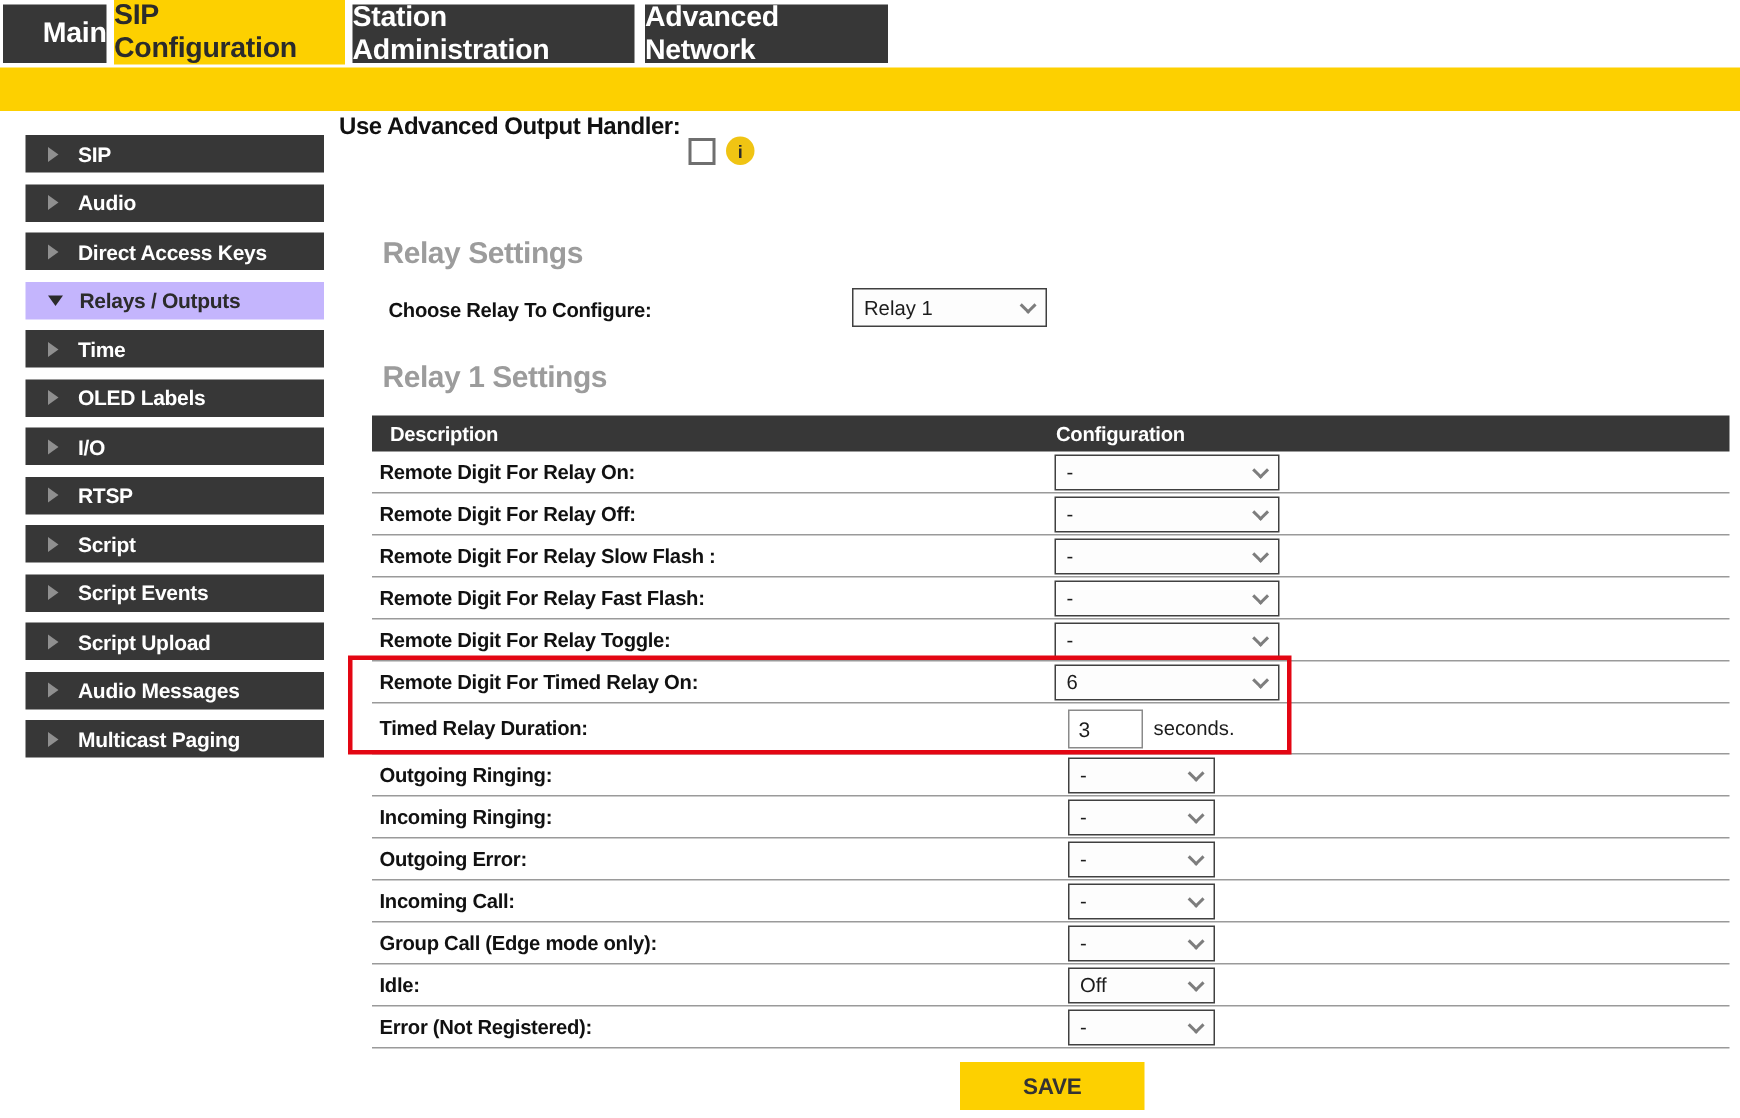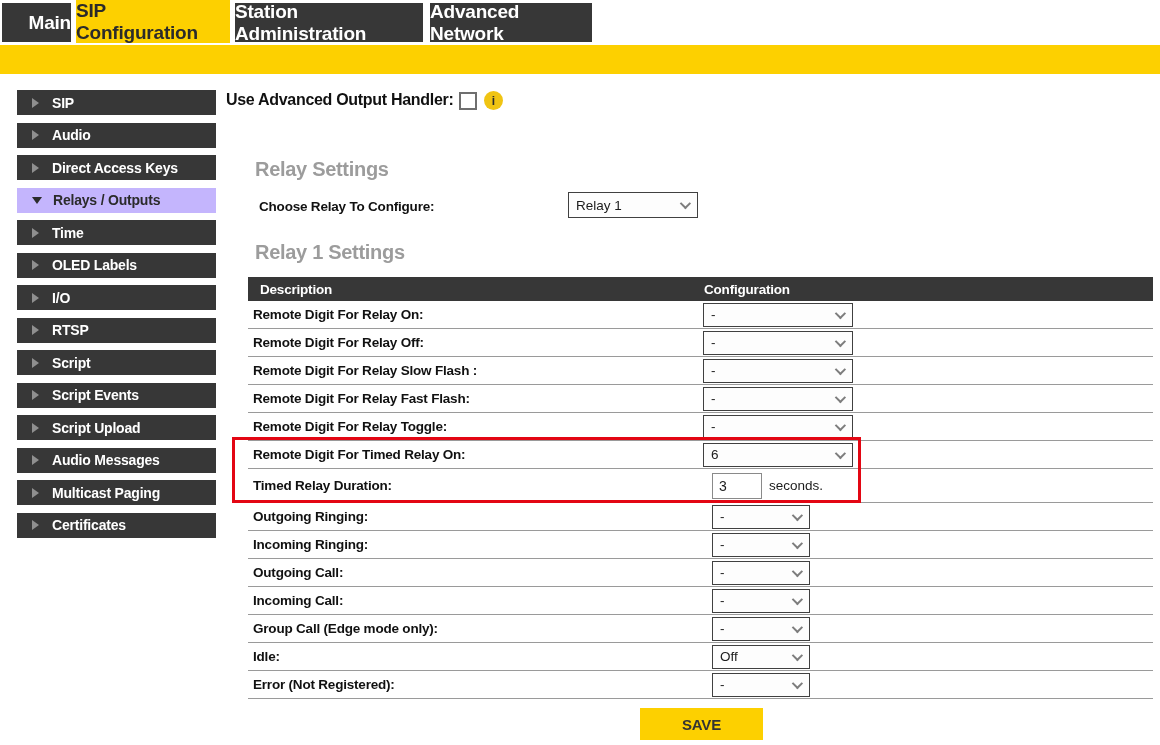--- a/index.html
+++ b/index.html
@@ -24,21 +24,21 @@
   .side-item { height:25px; background:#373737; color:#ffffff; display:flex;
     align-items:center; padding-left:15px; cursor:pointer;
     font-weight:bold; font-size:14px; letter-spacing:-0.2px; }
   .side-item.active { background:#c4b5fd; color:#2b2b2b; }
   .tri-right { width:0; height:0; border-top:5px solid transparent; border-bottom:5px solid transparent;
     border-left:7px solid #8f8f8f; margin-right:13px; }
   .side-item.active .tri { width:0; height:0; border-left:5px solid transparent;
     border-right:5px solid transparent; border-top:7px solid #2b2b2b; margin-right:11px; }
 
   
-  .adv-label { position:absolute; left:226px; top:91px; font-weight:bold; font-size:16px;
+  .adv-label { position:absolute; left:226px; top:76px; font-weight:bold; font-size:16px;
     letter-spacing:-0.3px; color:#111111; }
   .checkbox { position:absolute; left:459px; top:92px; width:18px; height:18px;
     border:2px solid #6f6f6f; background:#ffffff; cursor:pointer; }
   .info-icon { position:absolute; left:484px; top:91px; width:19px; height:19px; border-radius:50%;
     background:#f0c413; color:#2b2b2b; font-weight:bold; font-size:12px;
     display:flex; align-items:center; justify-content:center; cursor:pointer; }
   .section-h { position:absolute; font-weight:bold; font-size:20px; color:#9c9c9c; letter-spacing:-0.3px; }
   .h-relay { left:255px; top:158px; }
   .h-relay1 { left:255px; top:241px; }
   .choose-label { position:absolute; left:259px; top:199px; font-weight:bold; font-size:13.5px;
@@ -139,24 +139,20 @@
       <span>Script Upload</span>
     </div>
   <div class="side-item">
       <span class="tri tri-right"></span>
       <span>Audio Messages</span>
     </div>
   <div class="side-item">
       <span class="tri tri-right"></span>
       <span>Multicast Paging</span>
     </div>
-  <div class="side-item">
-      <span class="tri tri-right"></span>
-      <span>Certificates</span>
-    </div>
 </nav>
 
 <div class="adv-label">Use Advanced Output Handler:</div>
 <div class="checkbox"></div>
 <div class="info-icon">i</div>
 
 <div class="section-h h-relay">Relay Settings</div>
 <div class="choose-label">Choose Relay To Configure:</div>
 <div class="sel relay-sel">
   <span class="val">Relay 1</span>
@@ -226,21 +222,21 @@
       </div>
   </div>
   <div class="trow">
     <span class="lbl">Incoming Ringing:</span>
     <div class="sel narrow">
         <span class="val">-</span>
         <span class="chev"></span>
       </div>
   </div>
   <div class="trow">
-    <span class="lbl">Outgoing Call:</span>
+    <span class="lbl">Outgoing Error:</span>
     <div class="sel narrow">
         <span class="val">-</span>
         <span class="chev"></span>
       </div>
   </div>
   <div class="trow">
     <span class="lbl">Incoming Call:</span>
     <div class="sel narrow">
         <span class="val">-</span>
         <span class="chev"></span>

